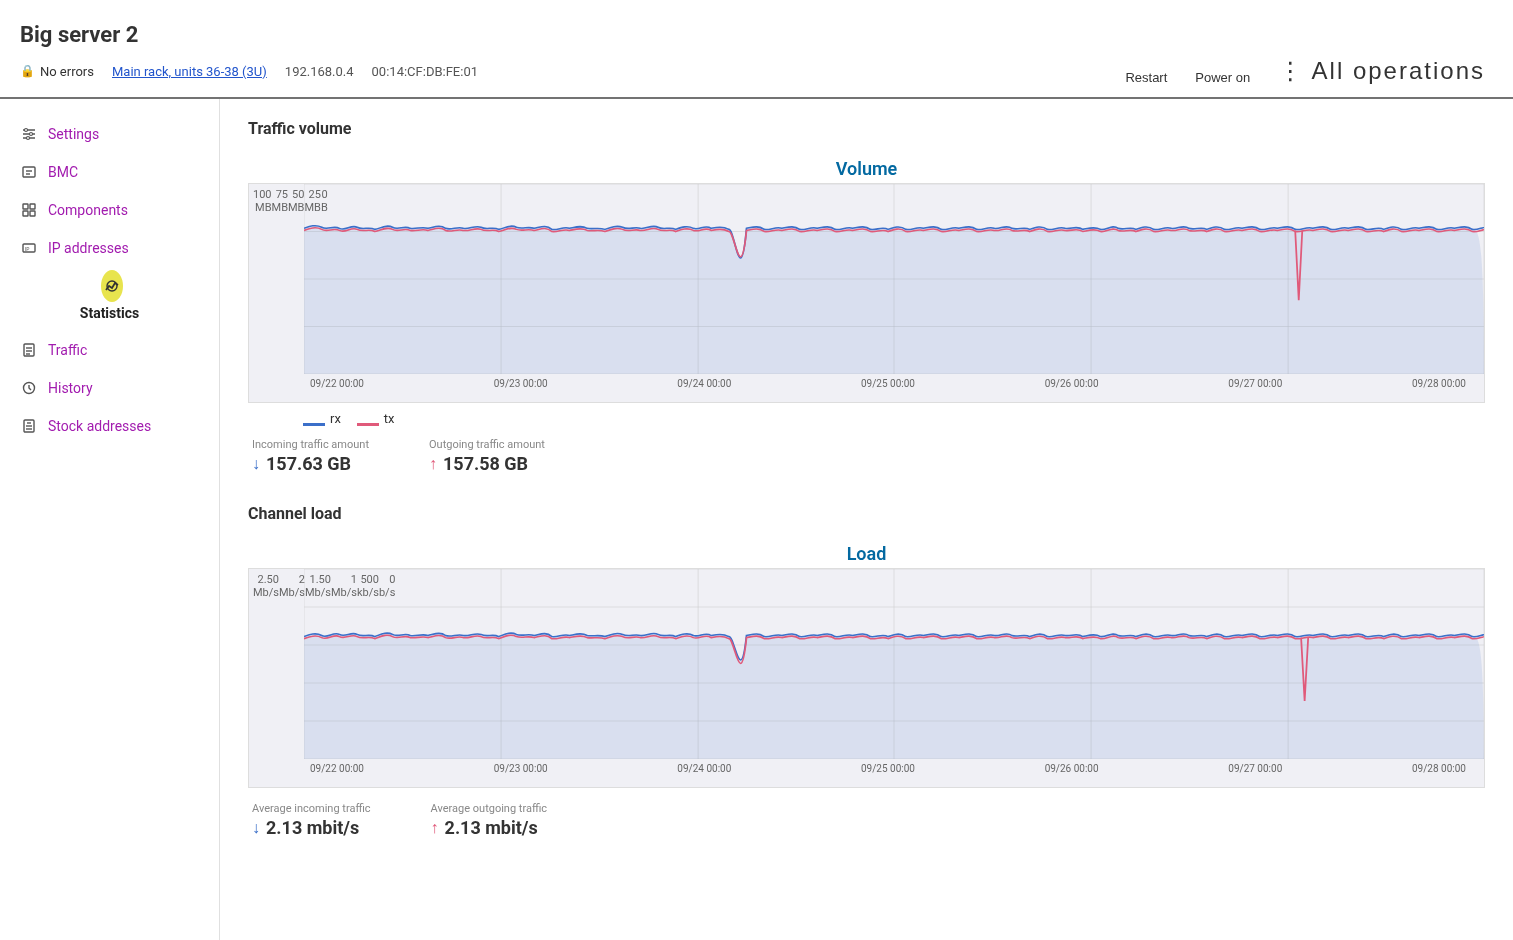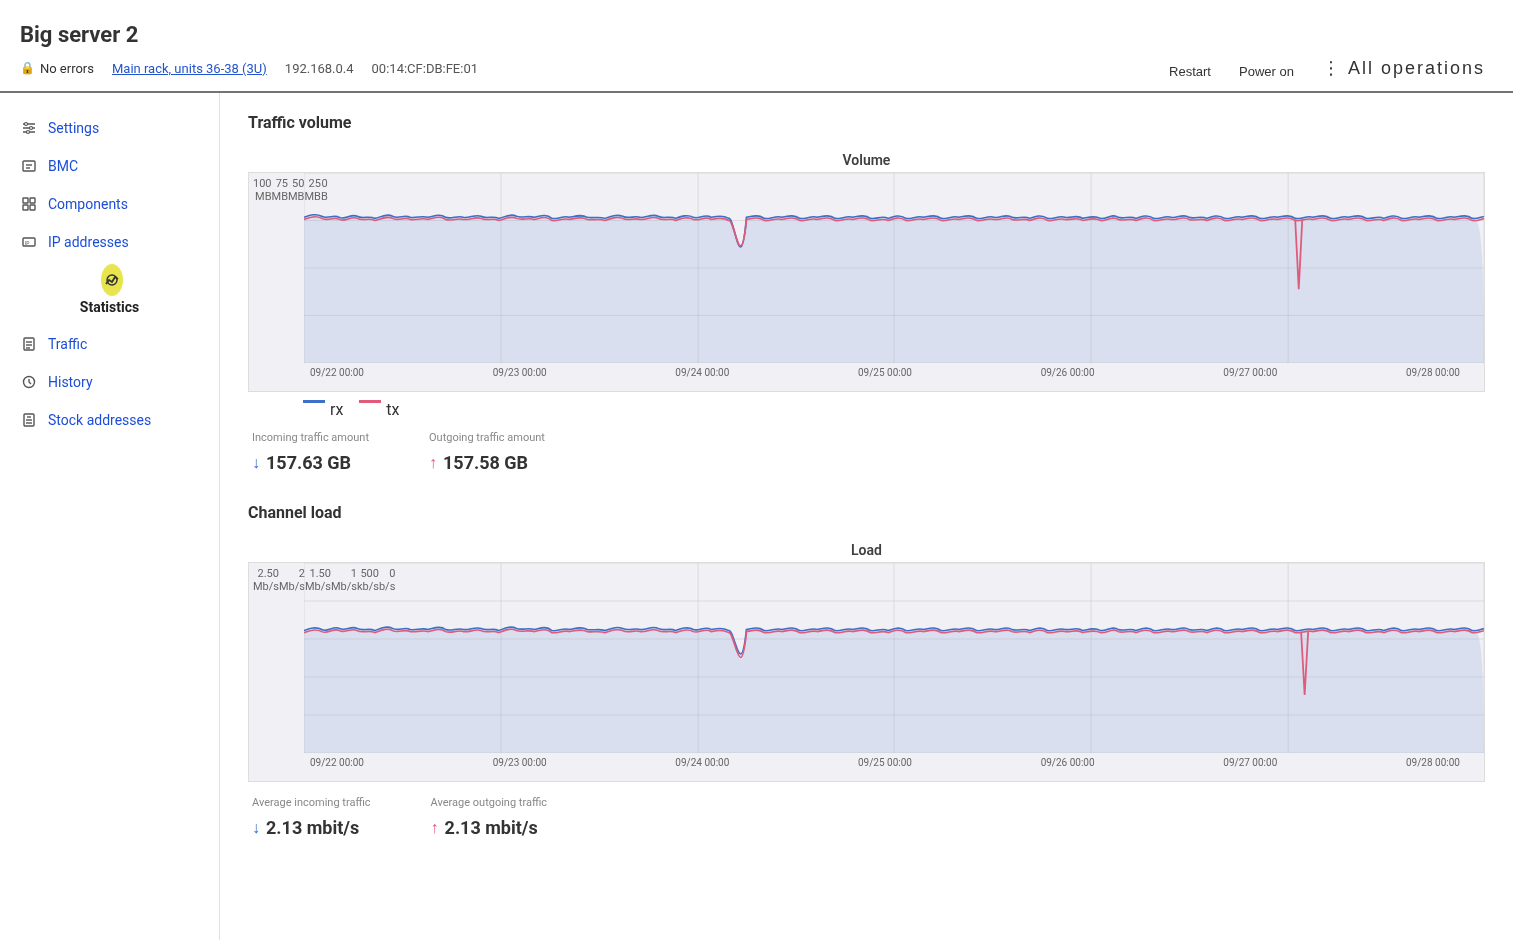--- a/index.html
+++ b/index.html
@@ -5,51 +5,51 @@
     * { box-sizing: border-box; margin: 0; padding: 0; }
     body { font-family: -apple-system, BlinkMacSystemFont, 'Segoe UI', Roboto, sans-serif; font-size: 14px; color: #333; background: #fff; }
 
     .header { padding: 22px 20px 8px; border-bottom: 2px solid #737373; }
     .header h1 { font-size: 22px; font-weight: 700; margin-bottom: 6px; }
     .header-meta { display: flex; align-items: center; gap: 18px; font-size: 13px; color: #555; }
     .header-meta .no-errors { display: flex; align-items: center; gap: 5px; color: #333; }
     .header-meta .lock-icon { font-size: 12px; }
     .header-actions { margin-left: auto; display: flex; align-items: flex-end; gap: 12px; }
     .header-actions button { background: none; border: none; cursor: pointer; font-size: 13px; color: #333; padding: 4px 8px; }
-    .header-actions .more-btn { font-size: 18px; letter-spacing: 2px; }
+    .header-actions .more-btn { font-size: 24px; letter-spacing: 2px; }
 
     .main-layout { display: flex; height: calc(100vh - 80px); }
 
     .sidebar { width: 220px; border-right: 1px solid #e0e0e0; padding: 16px 0; flex-shrink: 0; }
-    .sidebar-item { display: flex; align-items: center; gap: 10px; padding: 10px 20px; cursor: pointer; color: #1d4ed8; font-size: 14px; }
+    .sidebar-item { display: flex; align-items: center; gap: 10px; padding: 10px 20px; cursor: pointer; color: #a21caf; font-size: 14px; }
     .sidebar-item.active { font-weight: 700; color: #222; flex-direction: column; }
     .sidebar-item .icon { width: 18px; height: 18px; display: flex; align-items: center; justify-content: center; flex-shrink: 0; }
     .active-dot { width: 32px; height: 32px; background: #e8e44e; border-radius: 50%; display: flex; align-items: center; justify-content: center; margin-right: -4px; }
 
     .content { flex: 1; overflow-y: auto; padding: 20px 28px; background: #fff; }
 
     .section-title { font-size: 16px; font-weight: 700; margin-bottom: 14px; }
 
     .chart-container { background: #fff; margin-bottom: 30px; }
     .chart-inner { background: #f0f0f5; border: 1px solid #ddd; position: relative; height: 220px; margin-bottom: 8px; }
-    .chart-title { text-align: center; font-size: 14px; font-weight: 600; padding: 6px 0 4px; color: #404040; }
+    .chart-title { text-align: center; font-size: 18px; font-weight: 600; padding: 6px 0 4px; color: #0369a1; }
 
     .chart-area { position: relative; width: 100%; height: 100%; }
     .y-axis { position: absolute; left: 0; top: 0; bottom: 30px; width: 55px; display: flex; flex-direction: row; justify-content: space-between; padding: 4px 6px 4px 4px; font-size: 11px; color: #666; text-align: right; }
-    .x-axis { position: absolute; bottom: 0; left: 55px; right: 18px; height: 28px; display: flex; justify-content: space-between; align-items: flex-start; padding: 4px 6px; font-size: 10px; color: #666; }
+    .x-axis { position: absolute; bottom: 0; left: 55px; right: 12px; height: 28px; display: flex; justify-content: space-between; align-items: flex-start; padding: 4px 6px; font-size: 10px; color: #666; }
     .chart-plot { position: absolute; left: 55px; top: 0; right: 0; bottom: 28px; overflow: hidden; }
 
     .legend { display: flex; align-items: center; gap: 16px; margin-bottom: 12px; padding-left: 55px; }
-    .legend-item { display: flex; align-items: flex-start; gap: 5px; font-size: 16px; }
+    .legend-item { display: flex; align-items: flex-end; gap: 5px; font-size: 13px; }
     .legend-line { width: 22px; height: 3px; }
     .legend-line.rx { background: #3b6fc9; }
     .legend-line.tx { background: #e05a7a; }
 
     .stats-row { display: flex; gap: 60px; margin-bottom: 20px; padding-left: 4px; }
-    .stat-item { display: flex; flex-direction: column; gap: 8px; }
+    .stat-item { display: flex; flex-direction: column; gap: 2px; }
     .stat-label { font-size: 11px; color: #888; }
     .stat-value { font-size: 18px; font-weight: 700; color: #333; display: flex; align-items: center; gap: 6px; }
     .arrow-down { color: #3b6fc9; font-size: 16px; }
     .arrow-up { color: #e05a7a; font-size: 16px; }
 
     svg.chart-svg { width: 100%; height: 100%; }
 
     .grid-lines { stroke: #ccc; stroke-width: 0.5; }
   </style>
 </head>

